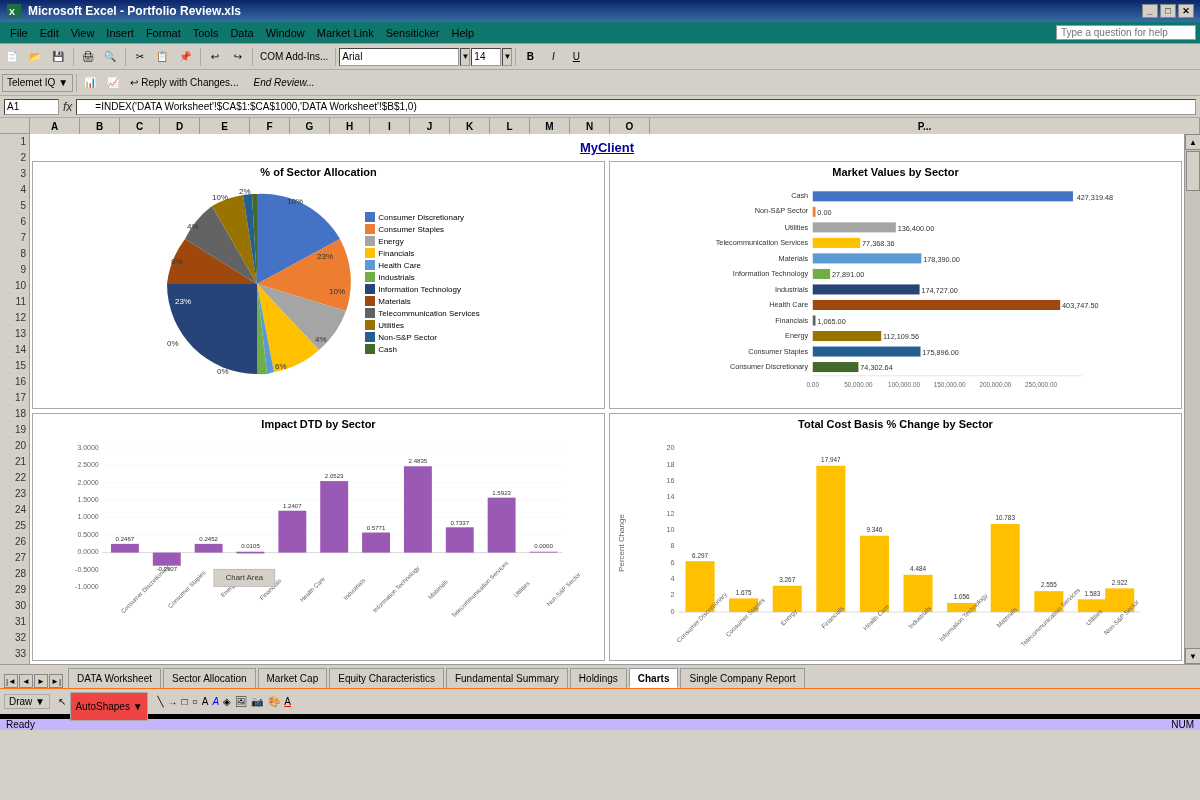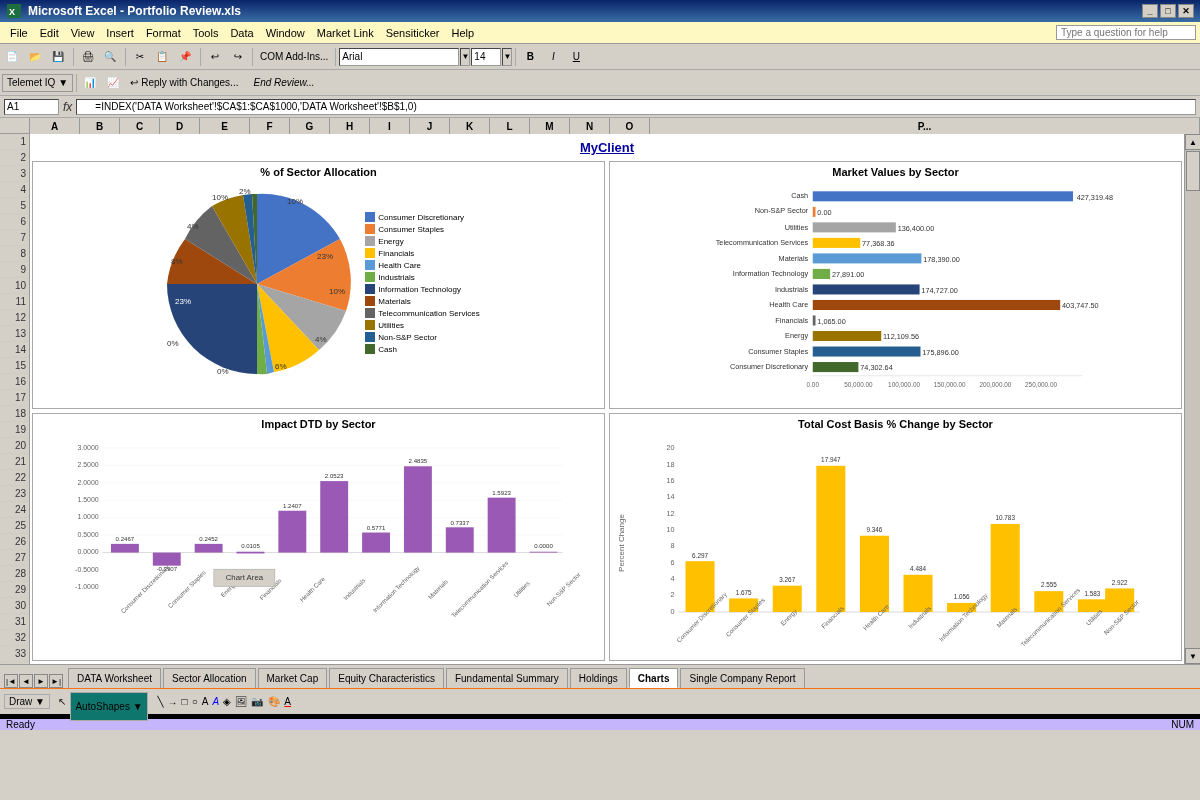--- a/index.html
+++ b/index.html
@@ -18,21 +18,21 @@
     }
     .title-bar .window-controls { margin-left: auto; display: flex; gap: 2px; }
     .win-btn { width: 16px; height: 14px; display: flex; align-items: center; justify-content: center; font-size: 9px; cursor: pointer; }
     .win-btn.min { background: #d4d0c8; color: #000; border: 1px solid #888; }
     .win-btn.max { background: #d4d0c8; color: #000; border: 1px solid #888; }
     .win-btn.close { background: #d4d0c8; color: #000; border: 1px solid #888; }
 
     
     .menu-bar {
       height: 22px;
-      background: #fef9c3;
+      background: #0f766e;
       display: flex;
       align-items: center;
       padding: 0 4px;
       border-bottom: 1px solid #999;
       font-size: 11px;
     }
     .menu-item { padding: 2px 6px; cursor: pointer; }
     .help-box { margin-left: auto; display: flex; align-items: center; }
     .help-input { font-size: 10px; padding: 1px 4px; border: 1px solid #999; width: 140px; color: #666; background: white; margin-left: 16px; }
 
@@ -684,21 +684,21 @@
   <div class="tab">Equity Characteristics</div>
   <div class="tab">Fundamental Summary</div>
   <div class="tab">Holdings</div>
   <div class="tab active">Charts</div>
   <div class="tab">Single Company Report</div>
 </div>
 
 <div class="draw-toolbar">
   <span style="margin-right:8px;cursor:pointer;border:1px solid #aaa;padding:1px 4px;background:#d4d0c8;">Draw ▼</span>
   <span style="margin-right:4px;">↖</span>
-  <span style="margin-right:8px;cursor:pointer;border:1px solid #aaa;padding:8px 4px;background:#0f766e;margin-top:9px;">AutoShapes ▼</span>
+  <span style="margin-right:8px;cursor:pointer;border:1px solid #aaa;padding:8px 4px;background:#ef4444;margin-top:9px;">AutoShapes ▼</span>
   <span style="margin:0 2px;">╲</span>
   <span style="margin:0 2px;">→</span>
   <span style="margin:0 2px;">□</span>
   <span style="margin:0 2px;">○</span>
   <span style="margin:0 2px;">A</span>
   <span style="margin:0 2px;font-style:italic;color:#00f;">A</span>
   <span style="margin:0 2px;">◈</span>
   <span style="margin:0 2px;">🖼</span>
   <span style="margin:0 2px;">📷</span>
   <span style="margin:0 2px;">🎨</span>

